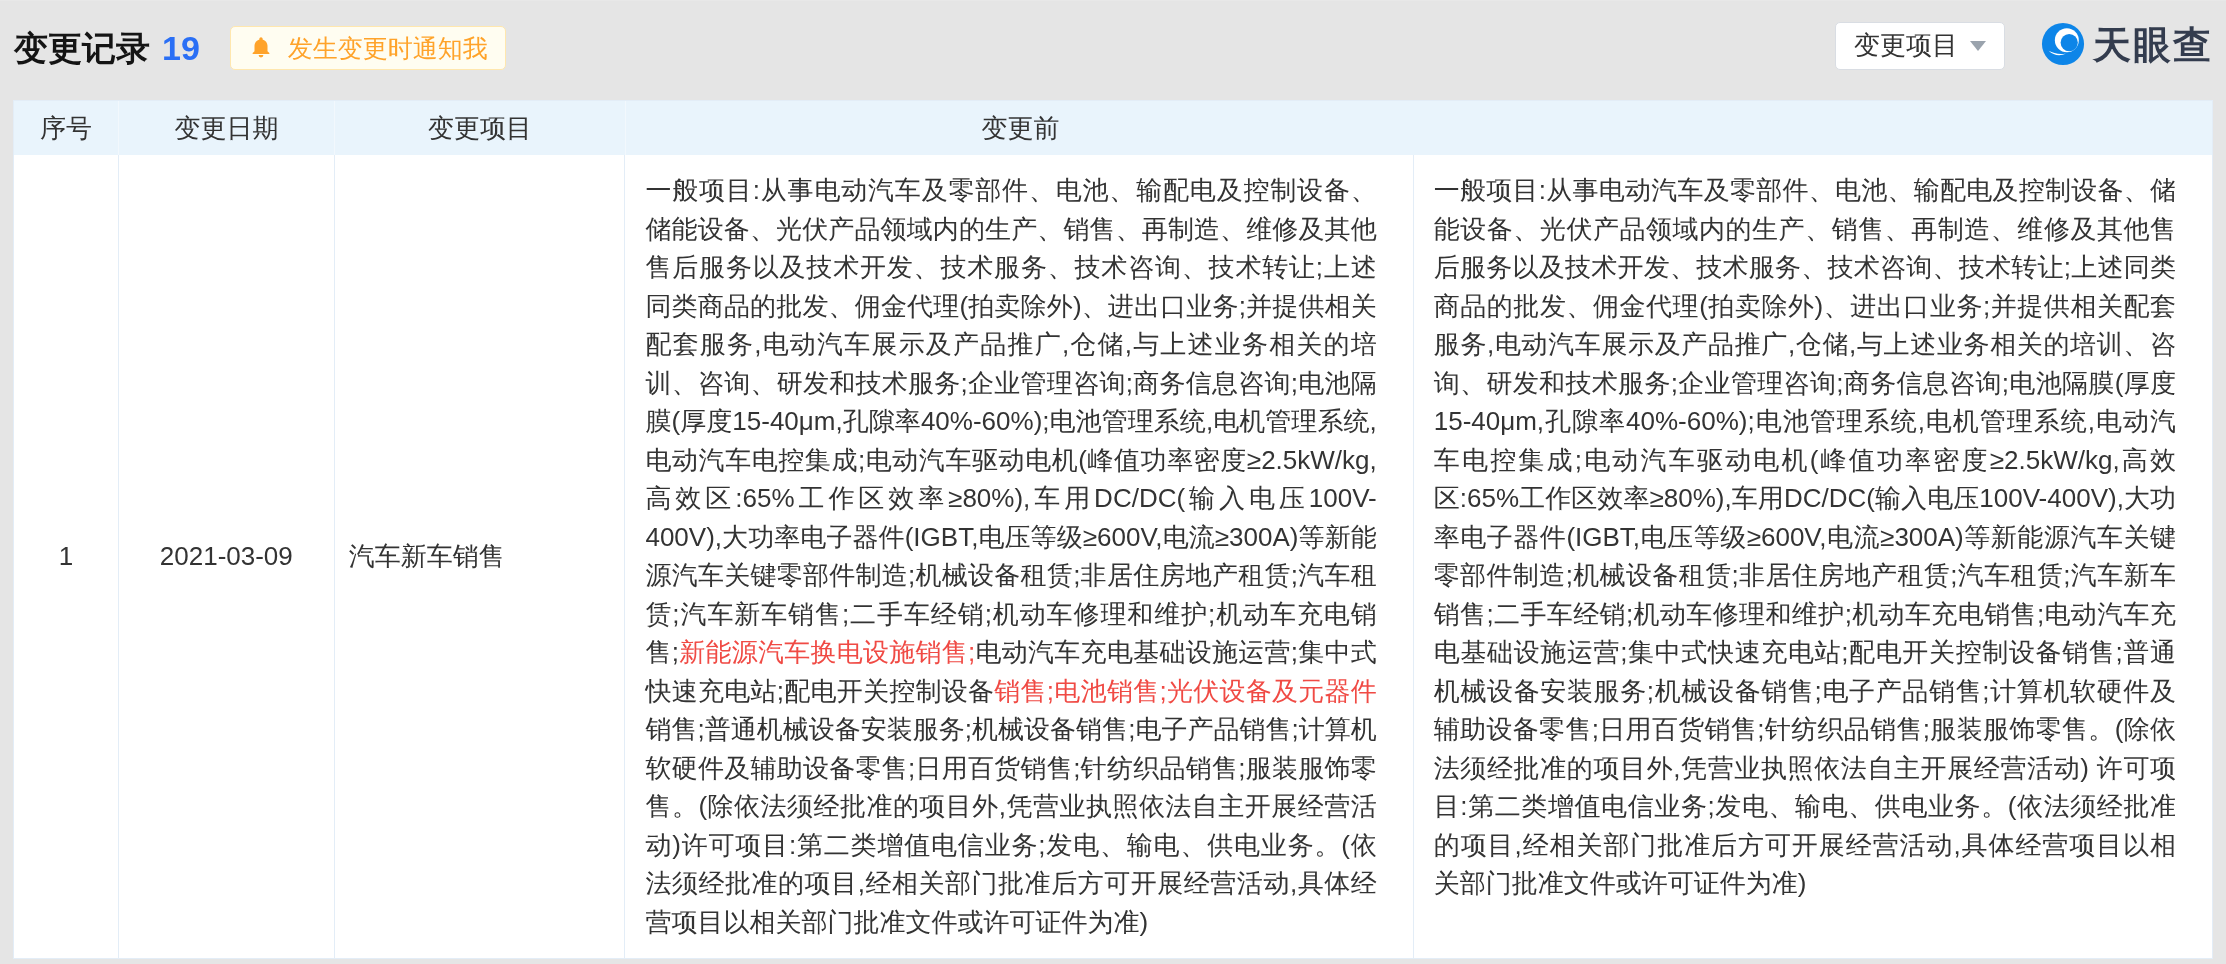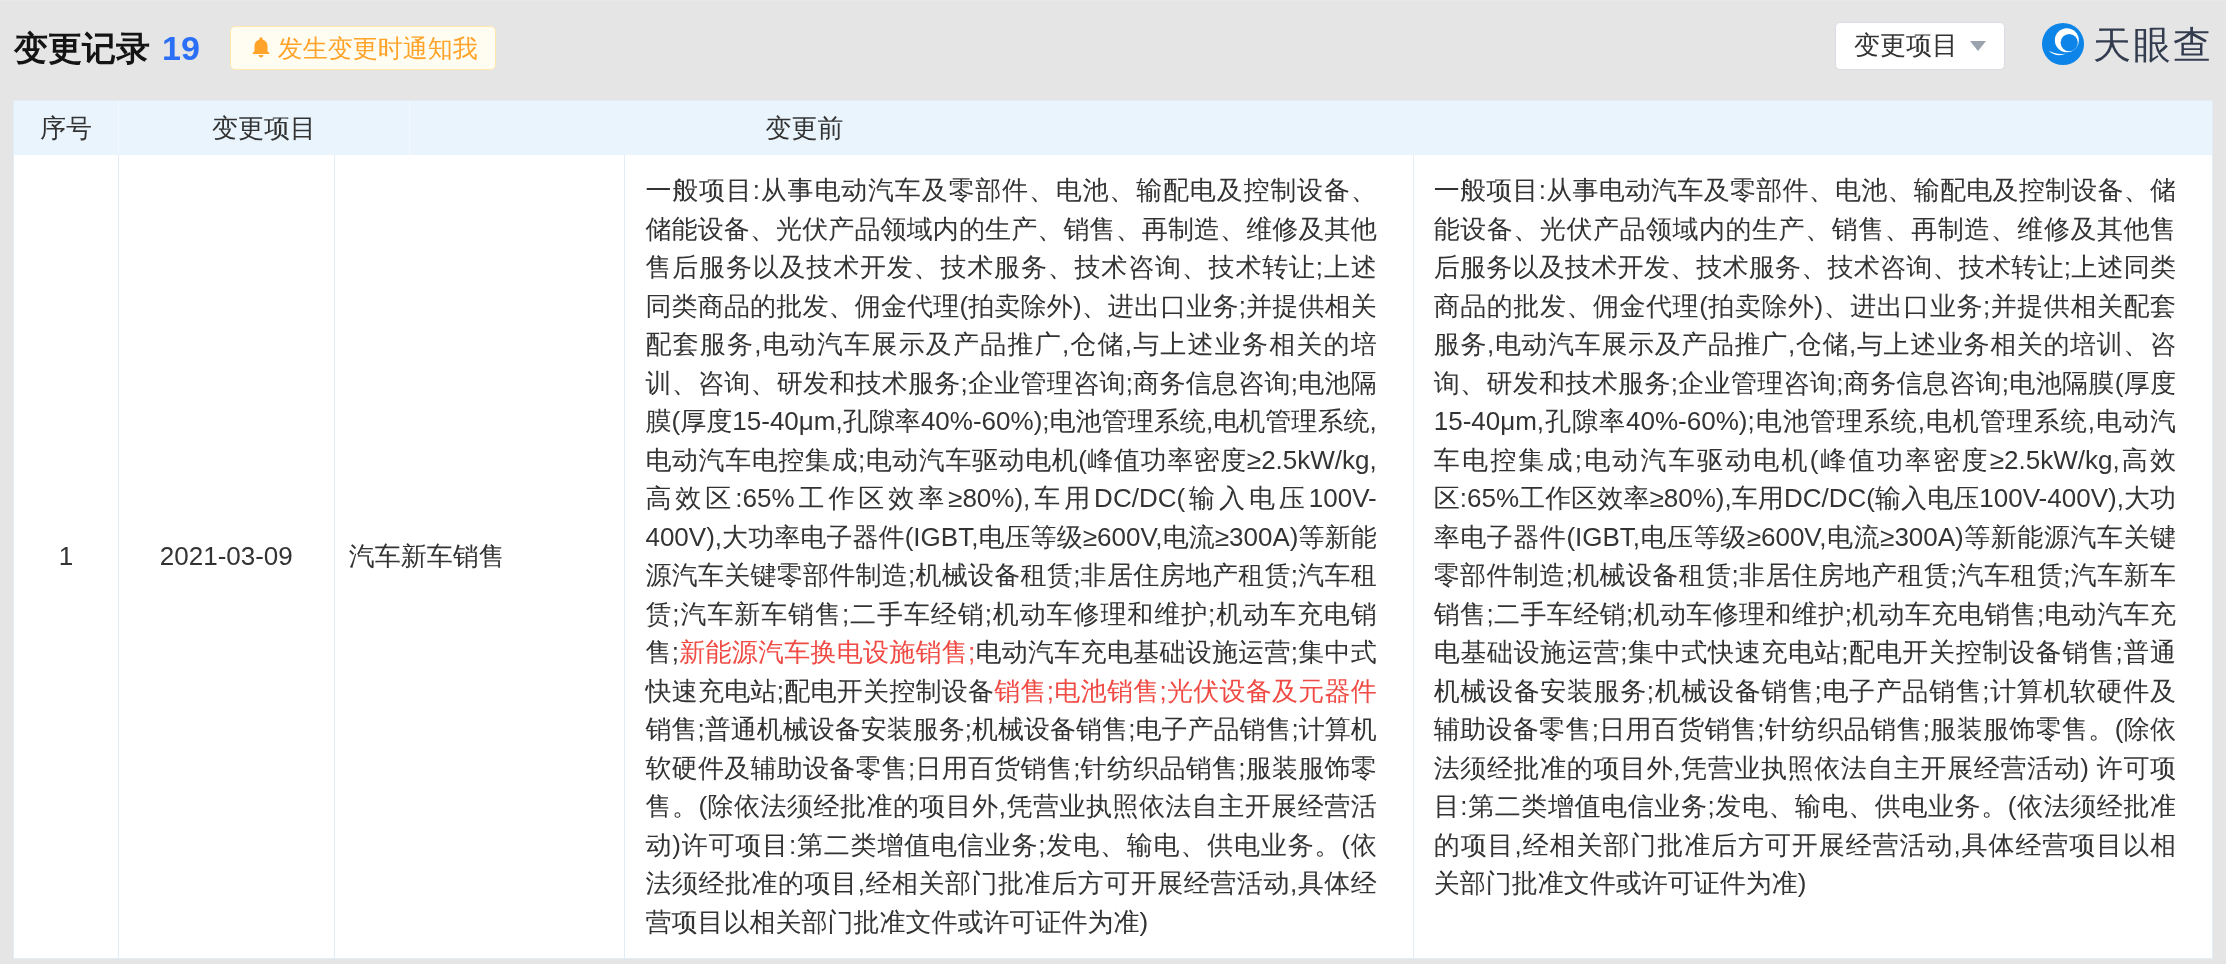--- a/index.html
+++ b/index.html
@@ -16,33 +16,33 @@
   }
   html,body{margin:0;padding:0;background:#fff;}
   body{font-family:"Liberation Sans","DejaVu Sans",sans-serif;color:var(--text);}
   .page{position:relative;width:2226px;height:964px;background:#e5e5e5;overflow:hidden;}
   .top-hairline{position:absolute;left:0;top:0;width:100%;height:1px;background:#e8e8e8;}
 
   
   .hd-left{position:absolute;left:14px;top:26px;display:flex;align-items:center;}
   .title{font-size:34px;font-weight:700;color:#141414;line-height:44px;}
   .count{font-size:34px;font-weight:700;color:var(--accent-blue);margin-left:12px;line-height:44px;}
-  .notify-btn{margin-left:30px;height:44px;display:flex;align-items:center;gap:4px;
+  .notify-btn{margin-left:30px;height:44px;display:flex;align-items:center;gap:14px;
     padding:0 17px;background:var(--orange-bg);border:1px solid var(--orange-border);
     border-radius:5px;color:var(--orange);font-size:25px;cursor:pointer;box-sizing:border-box;}
   .notify-btn svg{display:block;}
 
   .hd-right{position:absolute;right:13px;top:20px;display:flex;align-items:center;gap:36px;}
   .filter-btn{height:48px;min-width:159px;display:flex;align-items:center;justify-content:center;
     gap:12px;background:#fff;border:1px solid #d9dde3;border-radius:5px;color:#333;
     font-size:26px;cursor:pointer;box-sizing:border-box;padding:0 18px;}
   .caret{width:0;height:0;border-left:8px solid transparent;border-right:8px solid transparent;
     border-top:10px solid #9aa3ad;}
   .logo{display:flex;align-items:center;gap:8px;}
-  .logo-text{font-size:38px;font-weight:400;color:var(--navy);letter-spacing:2px;}
+  .logo-text{font-size:38px;font-weight:700;color:var(--navy);letter-spacing:2px;}
 
   
   .table{position:absolute;left:13px;top:100px;width:2200px;border:1px solid var(--border);
     border-top:1px solid var(--border);box-sizing:border-box;}
   .t-head{display:flex;background:var(--header-bg);height:54px;}
   .t-head .cell{display:flex;align-items:center;justify-content:center;font-size:26px;color:#333;
     box-sizing:border-box;border-right:1px solid #f2f8fd;}
   .t-head .cell:last-child{border-right:none;}
   .t-body{display:flex;height:803px;background:#fff;}
   .t-body .cell{box-sizing:border-box;border-right:1px solid var(--border);font-size:26px;color:#333;}
@@ -91,20 +91,21 @@
           <path d="M8 30c5 5 12 6 18 3-7 1.5-13-.5-18-3z" fill="#ffffff"></path>
         </svg>
       </span>
       <span class="logo-text">天眼查</span>
     </div>
   </div>
 
   <div class="table">
     <div class="t-head">
       <div class="cell c-index">序号</div>
+      <div class="cell c-date">变更日期</div>
       <div class="cell c-item">变更项目</div>
       <div class="cell c-before">变更前</div>
     </div>
     <div class="t-body">
       <div class="cell c-index center-v">1</div>
       <div class="cell c-date center-v">2021-03-09</div>
       <div class="cell c-item">汽车新车销售</div>
       <div class="cell c-before longtext"><span>一般项目:从事电动汽车及零部件、电池、输配电及控制设备、储能设备、光伏产品领域内的生产、销售、再制造、维修及其他售后服务以及技术开发、技术服务、技术咨询、技术转让;上述同类商品的批发、佣金代理(拍卖除外)、进出口业务;并提供相关配套服务,电动汽车展示及产品推广,仓储,与上述业务相关的培训、咨询、研发和技术服务;企业管理咨询;商务信息咨询;电池隔膜(厚度15-40μm,孔隙率40%-60%);电池管理系统,电机管理系统,电动汽车电控集成;电动汽车驱动电机(峰值功率密度≥2.5kW/kg,高效区:65%工作区效率≥80%),车用DC/DC(输入电压100V-400V),大功率电子器件(IGBT,电压等级≥600V,电流≥300A)等新能源汽车关键零部件制造;机械设备租赁;非居住房地产租赁;汽车租赁;汽车新车销售;二手车经销;机动车修理和维护;机动车充电销售;</span><span class="red">新能源汽车换电设施销售;</span><span>电动汽车充电基础设施运营;集中式快速充电站;配电开关控制设备</span><span class="red">销售;电池销售;光伏设备及元器件</span><span>销售;普通机械设备安装服务;机械设备销售;电子产品销售;计算机软硬件及辅助设备零售;日用百货销售;针纺织品销售;服装服饰零售。(除依法须经批准的项目外,凭营业执照依法自主开展经营活动)许可项目:第二类增值电信业务;发电、输电、供电业务。(依法须经批准的项目,经相关部门批准后方可开展经营活动,具体经营项目以相关部门批准文件或许可证件为准)</span></div>
       <div class="cell c-after longtext"><span>一般项目:从事电动汽车及零部件、电池、输配电及控制设备、储能设备、光伏产品领域内的生产、销售、再制造、维修及其他售后服务以及技术开发、技术服务、技术咨询、技术转让;上述同类商品的批发、佣金代理(拍卖除外)、进出口业务;并提供相关配套服务,电动汽车展示及产品推广,仓储,与上述业务相关的培训、咨询、研发和技术服务;企业管理咨询;商务信息咨询;电池隔膜(厚度15-40μm,孔隙率40%-60%);电池管理系统,电机管理系统,电动汽车电控集成;电动汽车驱动电机(峰值功率密度≥2.5kW/kg,高效区:65%工作区效率≥80%),车用DC/DC(输入电压100V-400V),大功率电子器件(IGBT,电压等级≥600V,电流≥300A)等新能源汽车关键零部件制造;机械设备租赁;非居住房地产租赁;汽车租赁;汽车新车销售;二手车经销;机动车修理和维护;机动车充电销售;电动汽车充电基础设施运营;集中式快速充电站;配电开关控制设备销售;普通机械设备安装服务;机械设备销售;电子产品销售;计算机软硬件及辅助设备零售;日用百货销售;针纺织品销售;服装服饰零售。(除依法须经批准的项目外,凭营业执照依法自主开展经营活动) 许可项目:第二类增值电信业务;发电、输电、供电业务。(依法须经批准的项目,经相关部门批准后方可开展经营活动,具体经营项目以相关部门批准文件或许可证件为准)</span></div>
     </div>

